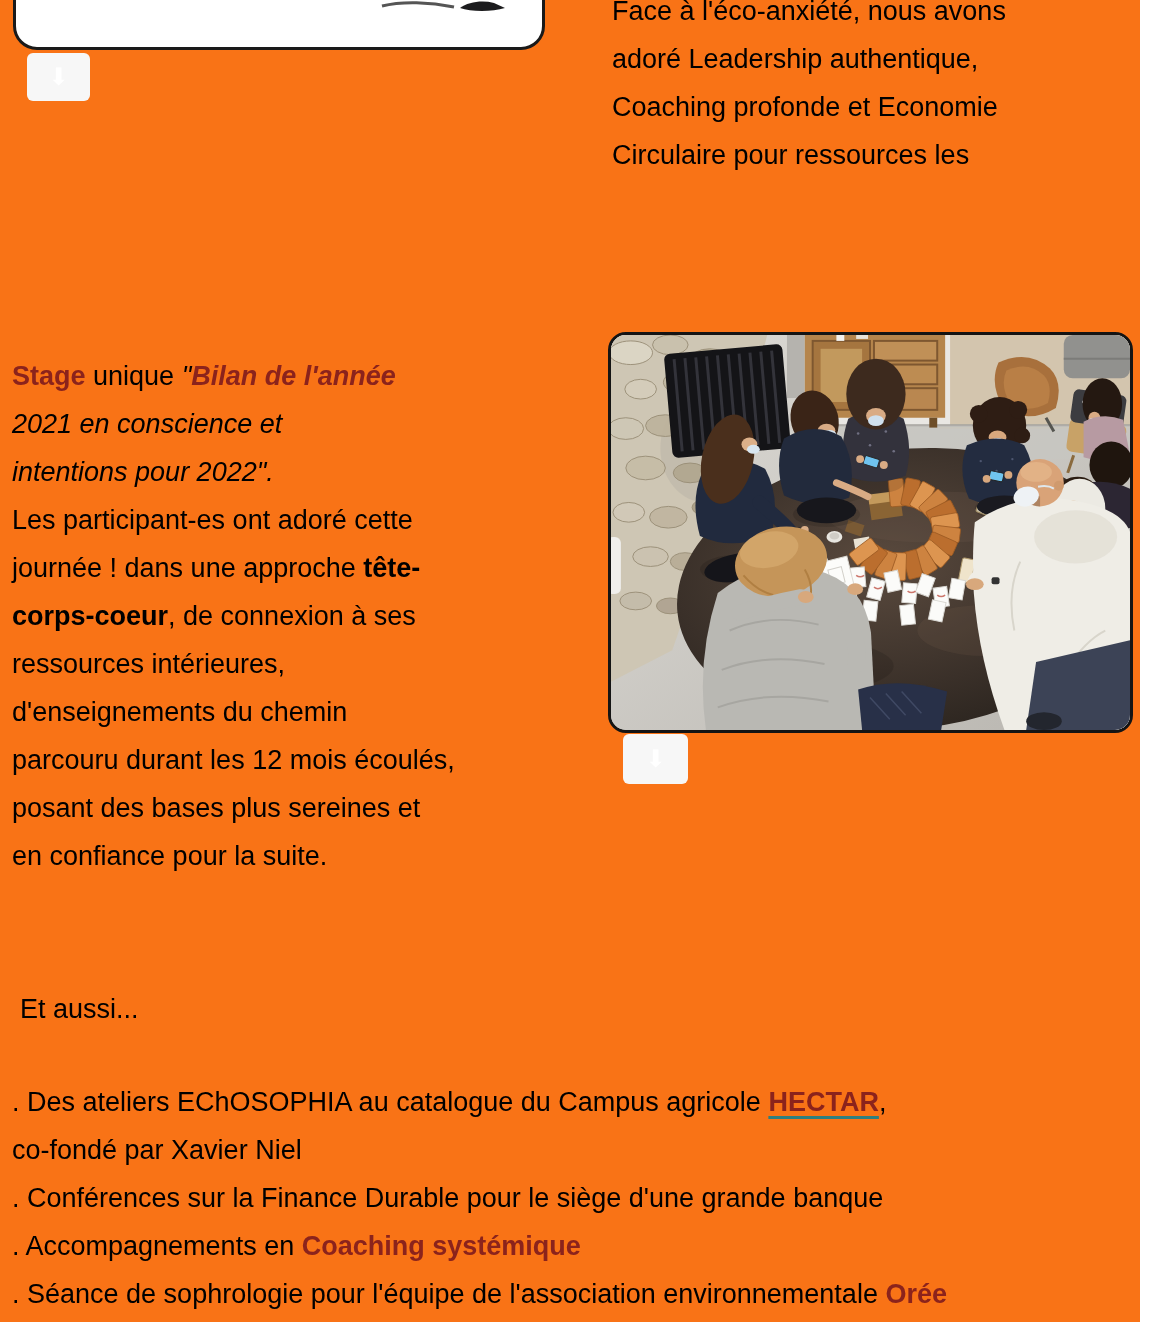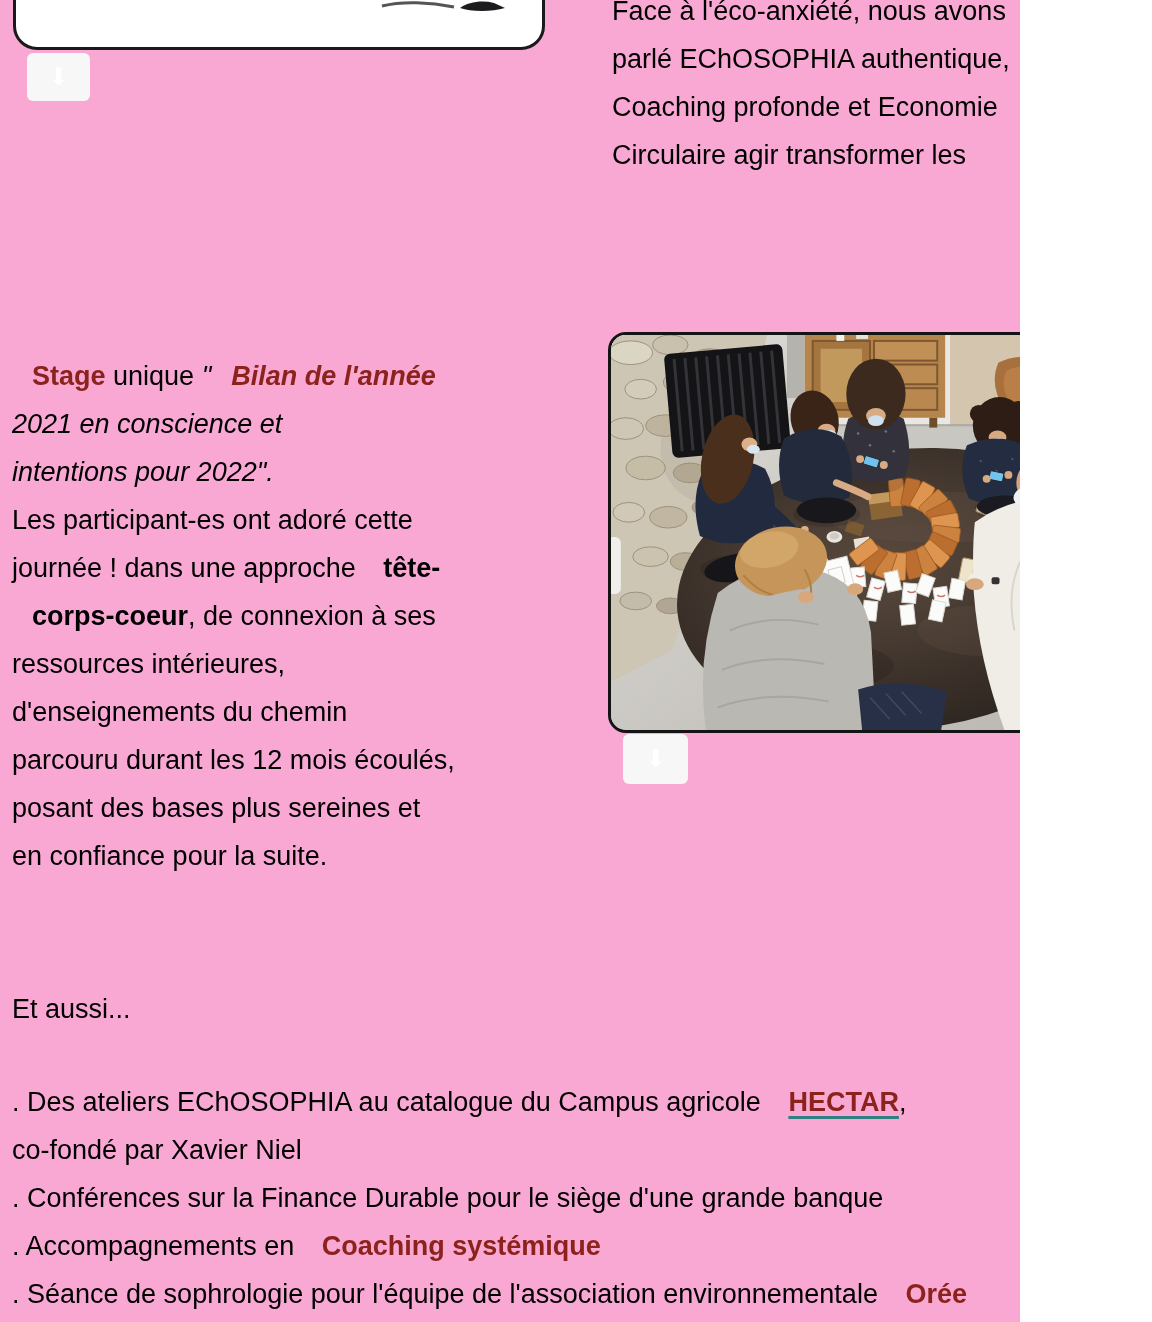--- a/index.html
+++ b/index.html
@@ -1,23 +1,23 @@
 <!DOCTYPE html>
 <html><head>
 <meta charset="utf-8">
 <style>
   html,body{margin:0;padding:0;background:#ffffff;}
   #canvas{
-    position:relative;width:1020px;height:1322px;overflow:hidden;background:#f9a8d4;
+    position:relative;width:1140px;height:1322px;overflow:hidden;background:#f97316;
     font-family:"Liberation Sans","DejaVu Sans",sans-serif;
     font-size:27px;line-height:48px;color:#000000;
   }
   .text-block{position:absolute;white-space:nowrap;}
   .text-block span{white-space:pre;}
-  .b{font-weight:700;margin-left:20px;}
+  .b{font-weight:700;}
   .i{font-style:italic;}
   .u-link{text-decoration:underline;text-decoration-thickness:3px;text-underline-offset:5px;cursor:pointer;}
   
   .top-box{
     position:absolute;left:13px;top:-44px;width:532px;height:94px;
     border:3px solid #1a1a1a;border-radius:24px;background:#ffffff;box-sizing:border-box;
   }
   .sketch{position:absolute;left:378px;top:0;width:134px;height:12px;}
   
   .dl-badge{
@@ -40,21 +40,21 @@
 
   <div class="top-box"></div>
   <svg class="sketch" viewBox="0 0 134 12">
     <path d="M4,6 C24,1 52,2 76,7" stroke="#2b2b2b" stroke-width="3" fill="none" opacity="0.8"></path>
     <path d="M82,8 C90,2 104,0 116,3 L127,8 C114,12 93,12 82,8 Z" fill="#1c1c1e"></path>
   </svg>
   <div class="dl-badge" style="left:27px;top:53px;width:63px;height:48px;">
     <span>⬇</span>
   </div>
 
-  <div class="text-block" style="left:612px;top:-13px;"><span>Face à l'éco-anxiété, nous avons</span><br><span>parlé EChOSOPHIA authentique,</span><br><span>Coaching profonde et Economie</span><br><span>Circulaire agir transformer les</span><br></div>
+  <div class="text-block" style="left:612px;top:-13px;"><span>Face à l'éco-anxiété, nous avons</span><br><span>adoré Leadership authentique,</span><br><span>Coaching profonde et Economie</span><br><span>Circulaire pour ressources les</span><br></div>
 
   <div class="text-block" style="left:12px;top:352px;"><span class="b" style="color: rgb(139, 35, 28);">Stage</span><span> unique </span><span class="i">"</span><span class="b i" style="color: rgb(139, 35, 28);">Bilan de l'année</span><br><span class="i">2021 en conscience et</span><br><span class="i">intentions pour 2022".</span><br><span>Les participant-es ont adoré cette</span><br><span>journée ! dans une approche </span><span class="b">tête-</span><br><span class="b">corps-coeur</span><span>, de connexion à ses</span><br><span>ressources intérieures,</span><br><span>d'enseignements du chemin</span><br><span>parcouru durant les 12 mois écoulés,</span><br><span>posant des bases plus sereines et</span><br><span>en confiance pour la suite.</span></div>
 
   <div class="photo">
     <svg viewBox="0 0 525 401" preserveAspectRatio="none">
       <defs>
         <linearGradient id="floorG" x1="0" y1="0" x2="1" y2="1">
           <stop offset="0" stop-color="#dedcd7"></stop>
             <stop offset="1" stop-color="#b8b5af"></stop>
         </linearGradient>
@@ -343,17 +343,17 @@
       <path d="M250,360 q40,-14 90,2 l-6,39 l-80,0 Z" fill="#283048"></path>
       <g stroke="#4a5470" stroke-width="1.5" opacity="0.7">
           <path d="M262,368 l20,22 M278,364 l20,22 M294,362 l20,22"></path>
         </g>
     </svg>
   </div>
   <div class="dl-badge" style="left:623px;top:734px;width:65px;height:50px;">
     <span>⬇</span>
   </div>
 
-  <div class="text-block" style="left:12px;top:985px;"><span>Et aussi...</span></div>
+  <div class="text-block" style="left:20px;top:985px;"><span>Et aussi...</span></div>
 
   <div class="text-block" style="left:12px;top:1078px;"><span>. Des ateliers EChOSOPHIA au catalogue du Campus agricole </span><span class="b u-link" style="color: rgb(139, 35, 28); text-decoration-color: rgb(46, 127, 127);">HECTAR</span><span>,</span><br><span>co-fondé par Xavier Niel</span><br><span>. Conférences sur la Finance Durable pour le siège d'une grande banque</span><br><span>. Accompagnements en </span><span class="b" style="color: rgb(139, 35, 28);">Coaching systémique</span><br><span>. Séance de sophrologie pour l'équipe de l'association environnementale </span><span class="b" style="color: rgb(139, 35, 28);">Orée</span></div>
 
 </div>
 
 </body></html>

